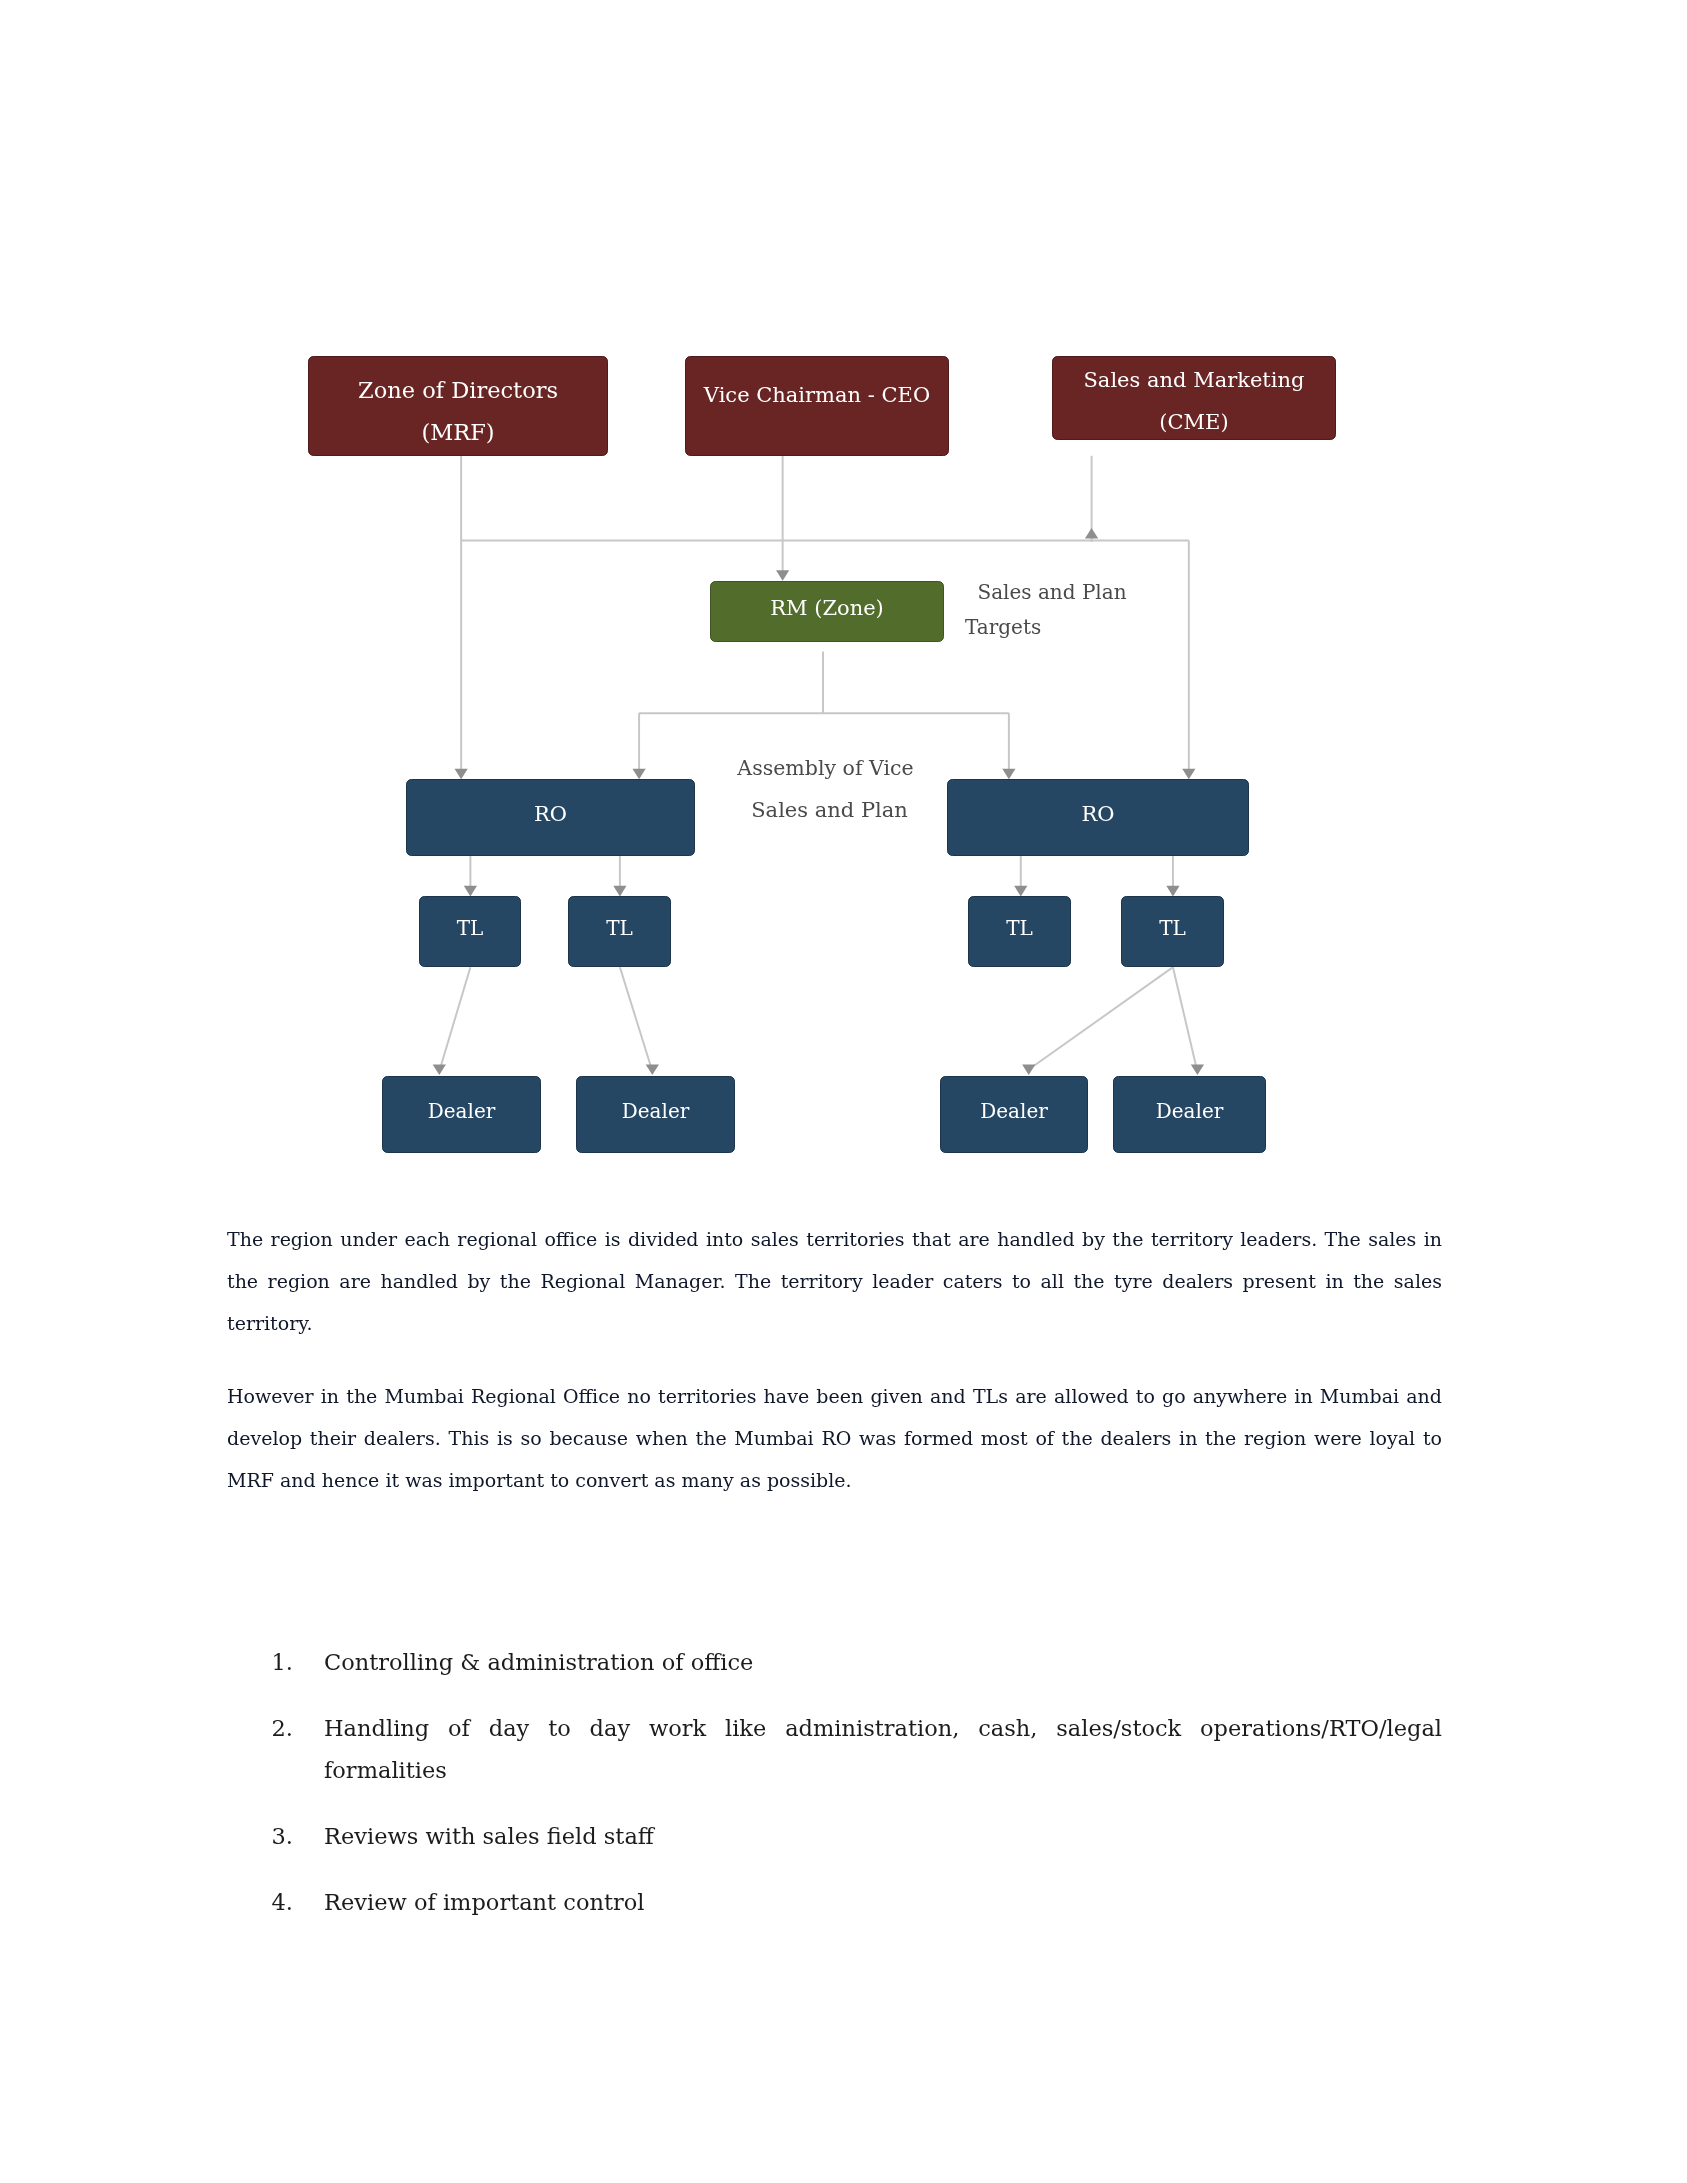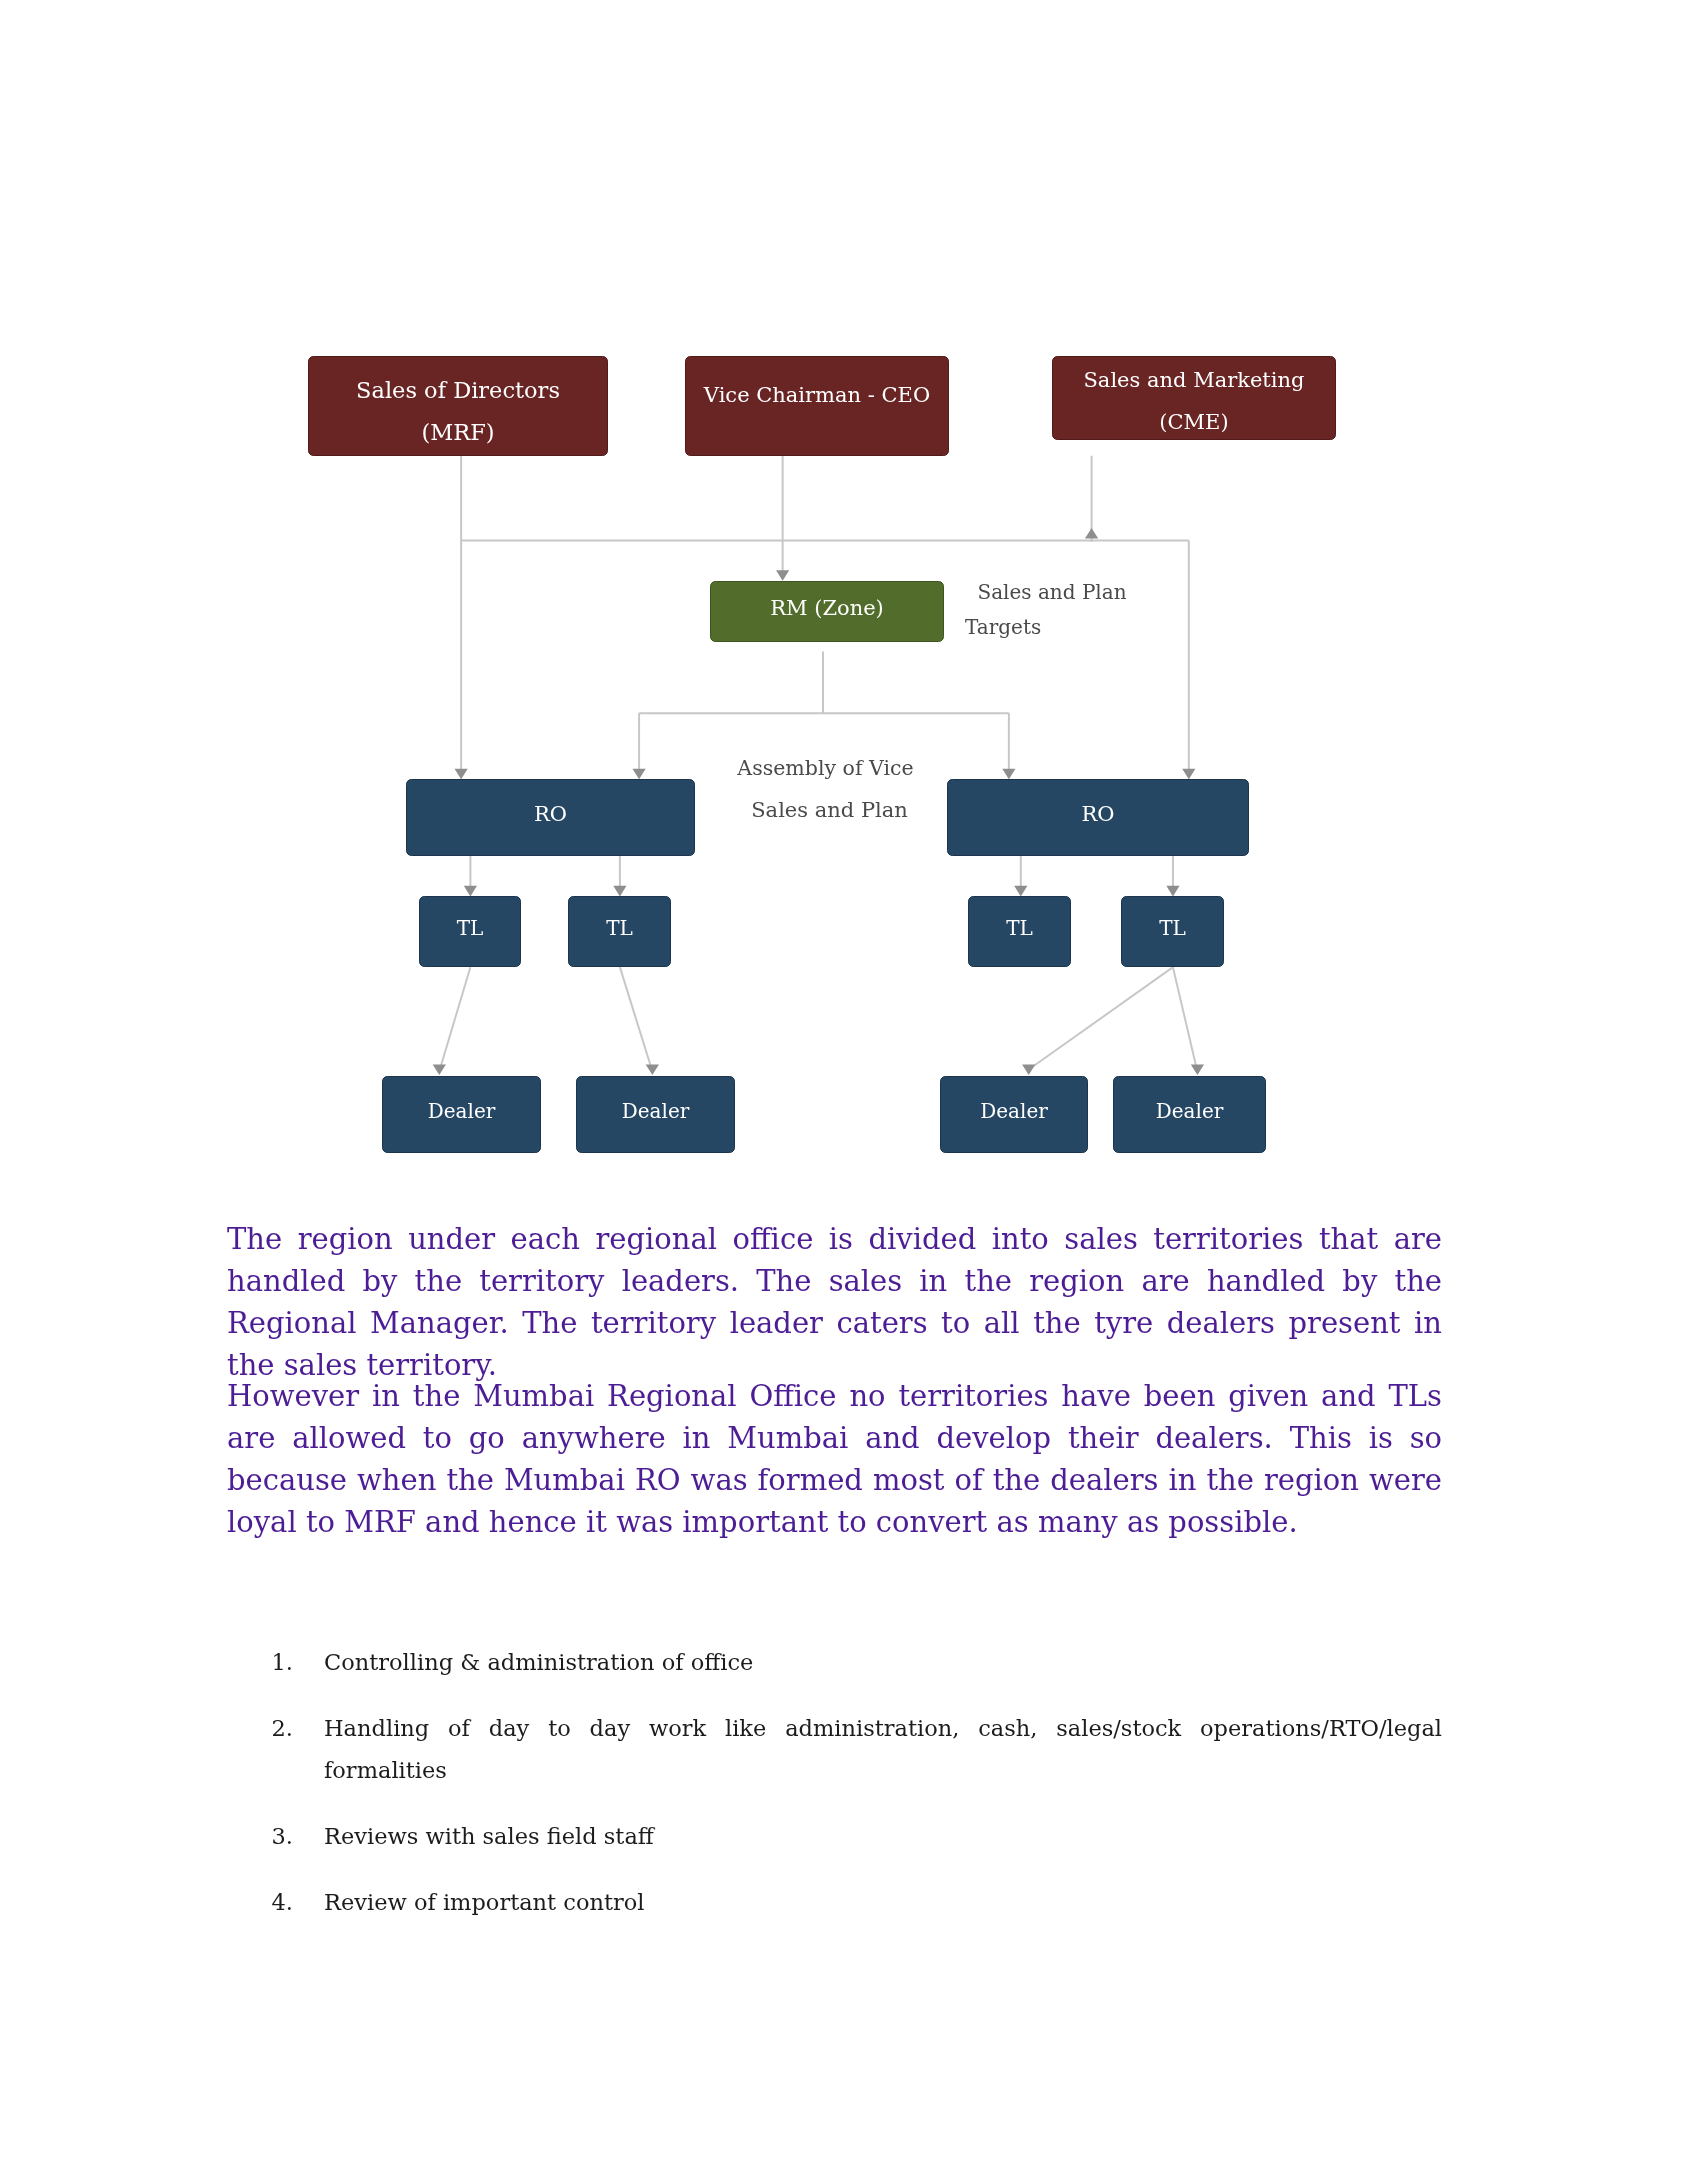--- a/index.html
+++ b/index.html
@@ -11,21 +11,21 @@
   .node{position:absolute;box-sizing:border-box;display:flex;align-items:center;justify-content:center;padding-bottom:6.6px;
         text-align:center;color:#ffffff;font-family:"DejaVu Serif",serif;line-height:42px;
         border-radius:5.3px;white-space:pre-line;}
   .red{background:#682524;border:0.7px solid #501b1b;}
   .green{background:#526d2b;border:0.7px solid #3f5420;}
   .blue{background:#264763;border:0.7px solid #1c354c;}
   .elabel{position:absolute;font-family:"DejaVu Serif",serif;color:#4a4a4a;
           text-align:center;line-height:1.2;white-space:pre;margin-top:28px;}
 
   
-  .para{position:absolute;font-size:29px;line-height:42px;color:#4c1d95;text-align:justify;
+  .para{position:absolute;font-size:19px;line-height:42px;color:#0f172a;text-align:justify;
         font-family:"DejaVu Serif",serif;}
   ol.rlist{position:absolute;margin:0;padding:0;list-style:none;font-size:22.5px;line-height:42px;
            color:#1c1c1c;font-family:"DejaVu Serif",serif;}
   ol.rlist li{position:relative;text-align:justify;}
   .li-num{position:absolute;left:-71px;top:0;width:40px;text-align:right;}
 </style>
 </head>
 <body>
 
 <div class="page">
@@ -58,21 +58,21 @@
         <polyline points="711,1462 665,1616" fill="none" stroke="#c7c7c7" stroke-width="3" stroke-linejoin="round"></polyline>
         <polygon points="654,1609 674,1609 664,1625" fill="#8e8e8e"></polygon>
         <polyline points="937,1462 985,1616" fill="none" stroke="#c7c7c7" stroke-width="3" stroke-linejoin="round"></polyline>
         <polygon points="976,1609 996,1609 986,1625" fill="#8e8e8e"></polygon>
         <polyline points="1773,1462 1556,1616" fill="none" stroke="#c7c7c7" stroke-width="3" stroke-linejoin="round"></polyline>
         <polygon points="1545,1609 1565,1609 1555,1625" fill="#8e8e8e"></polygon>
         <polyline points="1773,1462 1809,1616" fill="none" stroke="#c7c7c7" stroke-width="3" stroke-linejoin="round"></polyline>
         <polygon points="1800,1609 1820,1609 1810,1625" fill="#8e8e8e"></polygon>
       </svg>
 
-    <div class="node red" style="left:308px;top:356px;width:300px;height:100px;font-size:22.5px;line-height:42px;padding-top:17px;">Sales of Directors
+    <div class="node red" style="left:308px;top:356px;width:300px;height:100px;font-size:22.5px;line-height:42px;padding-top:17px;">Zone of Directors
 (MRF)</div>
 
     <div class="node red" style="left:685px;top:356px;width:264px;height:100px;font-size:21px;line-height:42px;align-items:flex-start;padding-top:17px;">Vice Chairman - CEO</div>
 
     <div class="node red" style="left:1052px;top:356px;width:284px;height:84px;font-size:21px;line-height:42px;padding-top:12px;">Sales and Marketing
 (CME)</div>
 
     <div class="node green" style="left:710px;top:581px;width:234px;height:61px;font-size:21px;">RM (Zone)</div>
 
     <div class="node blue" style="left:406px;top:779px;width:289px;height:77px;font-size:21px;">RO</div>

